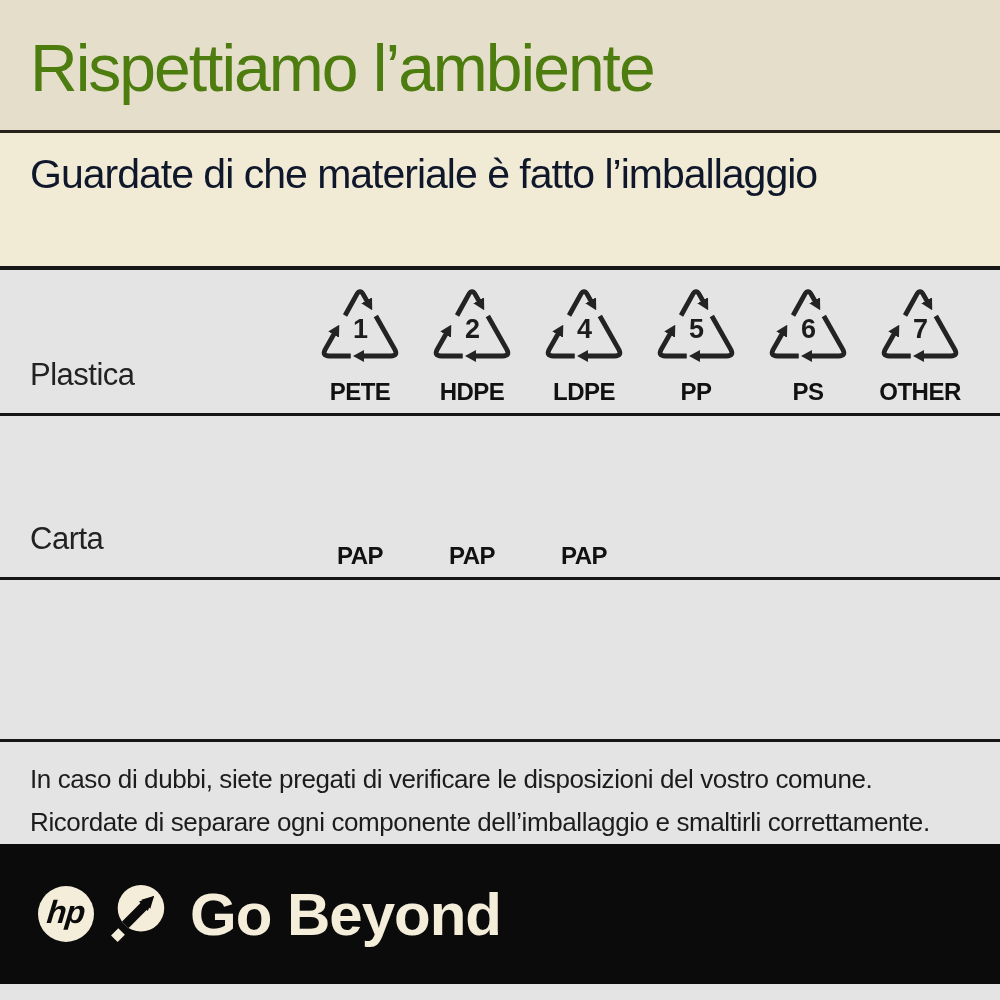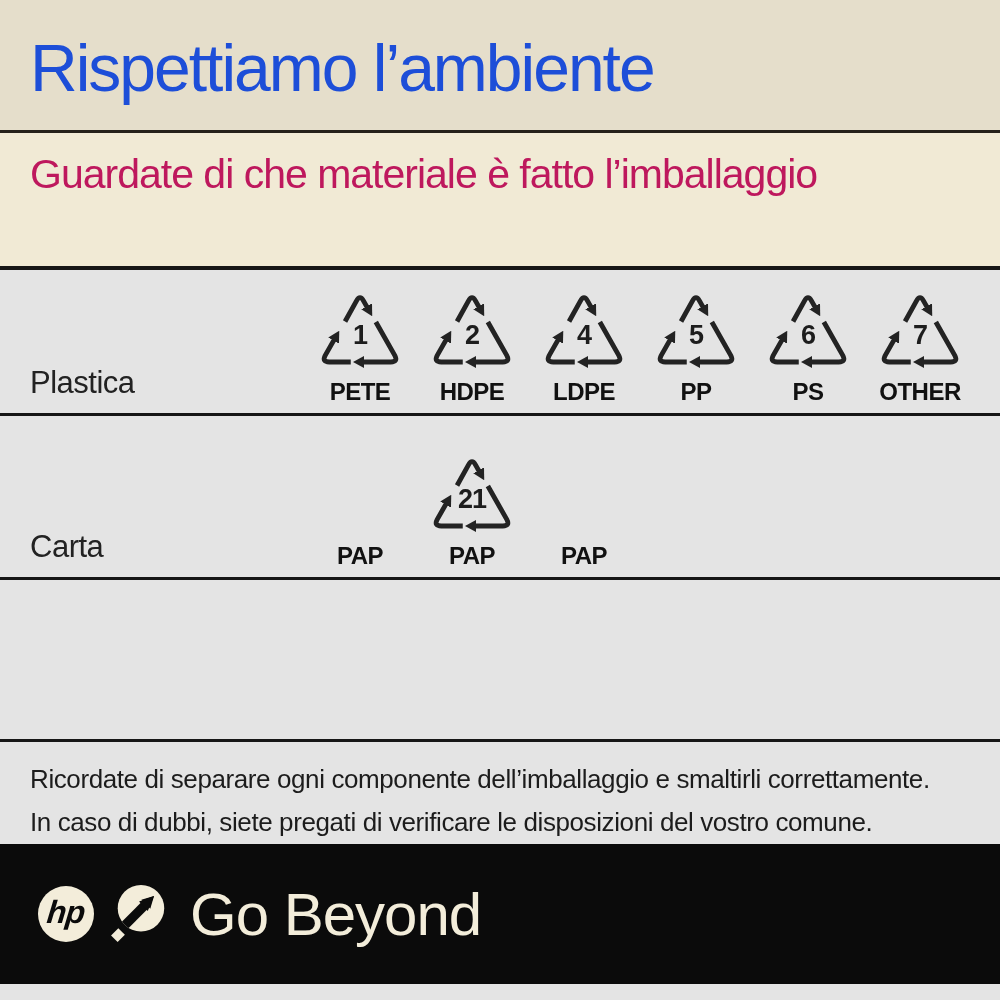--- a/index.html
+++ b/index.html
@@ -2,60 +2,60 @@
 <html><head>
 <meta charset="utf-8">
 <style>
   * { margin:0; padding:0; box-sizing:border-box; }
   html,body { width:1000px; height:1000px; overflow:hidden;
               font-family:"Liberation Sans", sans-serif; background:#e4e4e4; }
 
   
   .hdr { height:133px; background:#e5decb; display:flex; align-items:center;
          padding:6px 30px 0; border-bottom:3px solid #26211a; }
-  .hdr h1 { font-size:66px; font-weight:500; letter-spacing:-2px; color:#1d4ed8; }
+  .hdr h1 { font-size:66px; font-weight:500; letter-spacing:-2px; color:#4d7c0f; }
 
   
   .intro { height:137px; background:#f1ead5; padding:15px 30px 0;
            border-bottom:4px solid #171717; }
   .intro p { font-size:41px; letter-spacing:-1px; line-height:53px;
-             color:#be185d; white-space:pre-wrap; }
+             color:#0f172a; white-space:pre-wrap; }
 
   
   .mrow { position:relative; background:#e4e4e4; border-bottom:3px solid #161616; }
   .mrow.r1 { height:146px; }
   .mrow.r2 { height:164px; }
   .mrow.r3 { height:162px; }
-  .cat { position:absolute; left:30px; bottom:12px; font-size:31px;
+  .cat { position:absolute; left:30px; bottom:20px; font-size:31px;
          letter-spacing:-0.5px; color:#222; }
   .syms { position:absolute; left:312px; bottom:6px; display:flex; gap:16px;
           align-items:flex-end; }
   .sym { width:96px; display:flex; flex-direction:column; align-items:center; }
   .tri { position:relative; width:88px; height:80px; }
   .tri svg { position:absolute; inset:0; width:88px; height:80px; }
   .code { position:absolute; left:0; right:0; top:58%; transform:translateY(-50%);
           text-align:center; font-size:27px; font-weight:600; color:#1d1d1d;
           letter-spacing:-1px; }
-  .sym-label { margin-top:8px; font-size:24px; font-weight:700; color:#111;
+  .sym-label { margin-top:14px; font-size:24px; font-weight:700; color:#111;
                line-height:30px; letter-spacing:-0.5px; }
 
   
   .note { height:102px; background:#e4e4e4; padding:16px 30px 0; }
   .note p { font-size:26px; letter-spacing:-0.4px; line-height:43px; color:#1c1c1c; }
 
   
   .bar { height:140px; background:#0b0b0b; display:flex; align-items:center;
          padding-left:38px; gap:15px; }
   .hp-circle { width:56px; height:56px; border-radius:50%; background:#f3edda;
                display:flex; align-items:center; justify-content:center; }
   .hp-circle span { font-size:32px; font-weight:700; font-style:italic;
                     color:#0b0b0b; transform:skewX(-6deg) translateY(-2px);
                     letter-spacing:-1px; }
   .gb-icon svg { width:62px; height:64px; display:block; }
-  .tagline { font-size:60px; font-weight:400; letter-spacing:-1px;
+  .tagline { font-size:60px; font-weight:700; letter-spacing:-1px;
              color:#f3edda; margin-left:4px; }
 
   .defs-hidden { position:absolute; width:0; height:0; overflow:hidden; }
 </style>
 </head>
 <body>
 
 <svg class="defs-hidden" aria-hidden="true">
   <defs>
     <marker id="ah" markerUnits="userSpaceOnUse" markerWidth="13" markerHeight="14" refX="2" refY="7" orient="auto">
@@ -142,40 +142,34 @@
   </div>
 </div>
 
 <div class="mrow r2">
   <div class="cat">Carta</div>
   <div class="syms">
     <div class="sym">
       <div class="sym-label">PAP</div>
     </div>
     <div class="sym">
-      <div class="tri">
-          <svg viewBox="0 0 100 90">
-            <use href="#mobius"></use>
-          </svg>
-        <span class="code">21</span>
-        </div>
       <div class="sym-label">PAP</div>
     </div>
     <div class="sym">
       <div class="sym-label">PAP</div>
     </div>
   </div>
 </div>
 
 <div class="mrow r3">
 </div>
 
 <div class="note">
+  <p>In caso di dubbi, siete pregati di verificare le disposizioni del vostro comune.</p>
   <p>Ricordate di separare ogni componente dell’imballaggio e smaltirli correttamente.</p>
-  <p>In caso di dubbi, siete pregati di verificare le disposizioni del vostro comune.</p>
 </div>
 
 <div class="bar">
   <div class="hp-circle">
     <span>hp</span>
   </div>
   <div class="gb-icon">
     <svg viewBox="0 0 64 64">
       <circle cx="33" cy="26" r="24" fill="#f3edda"></circle>
       <g clip-path="url(#gbclip)" fill="#0b0b0b">

